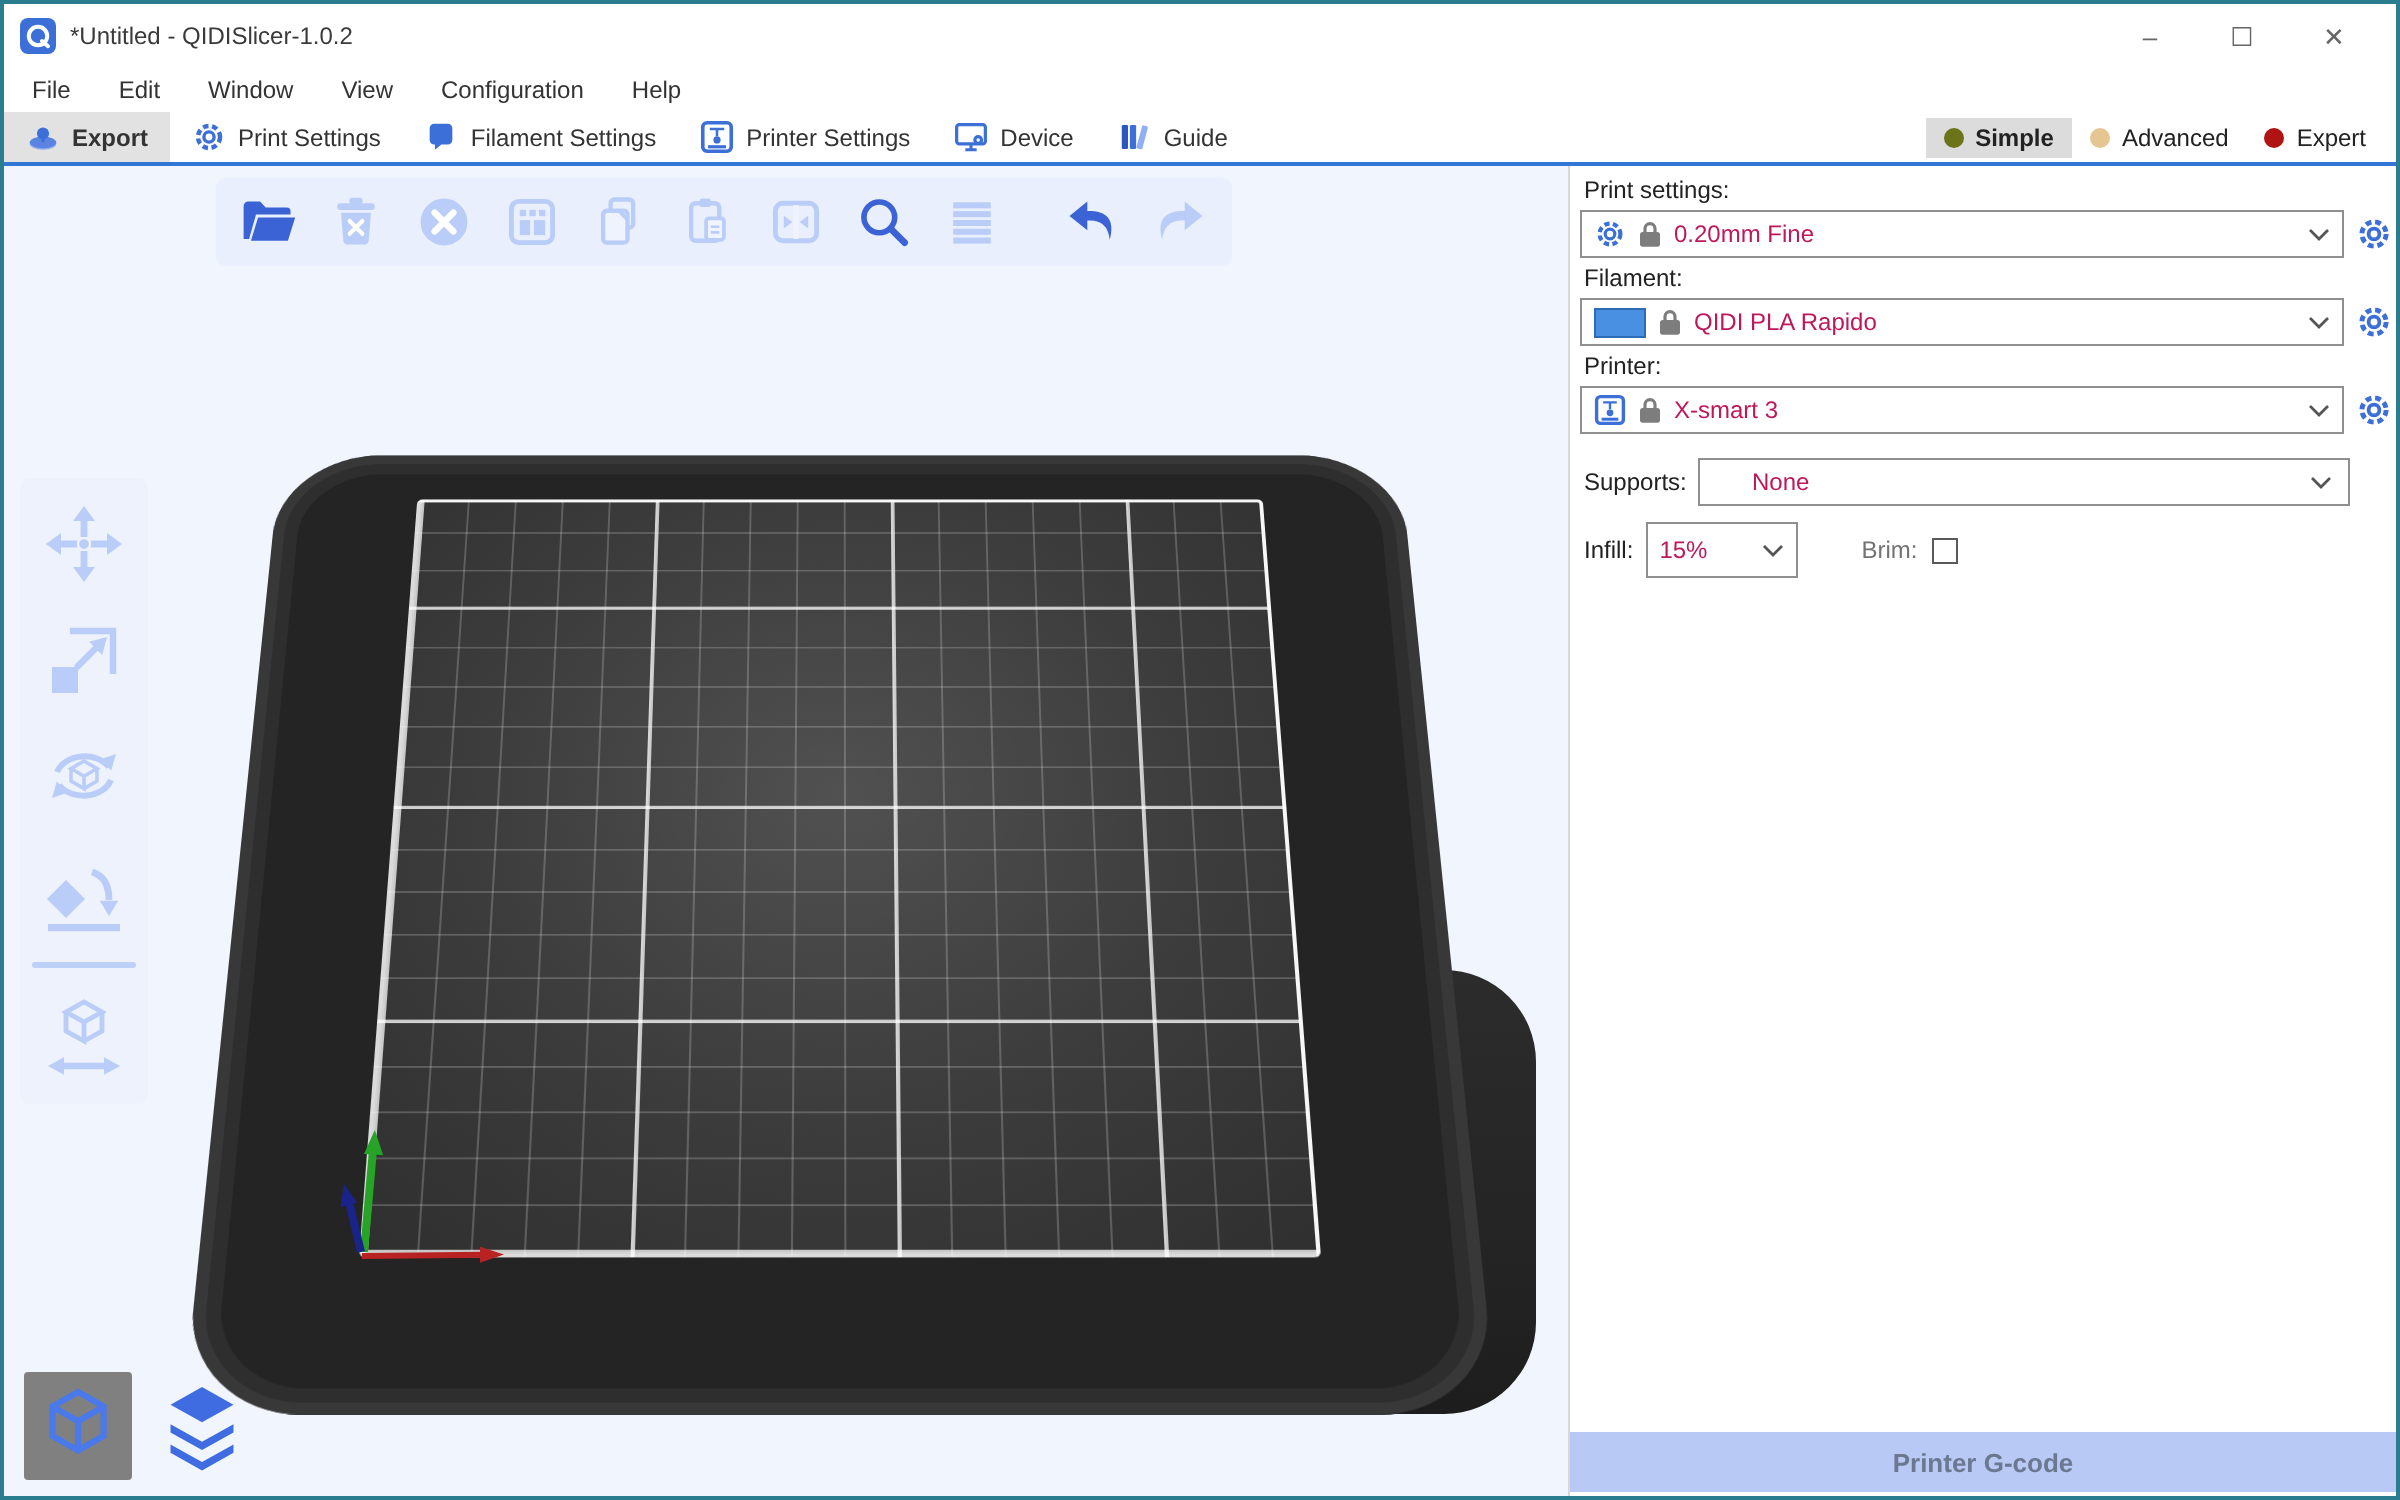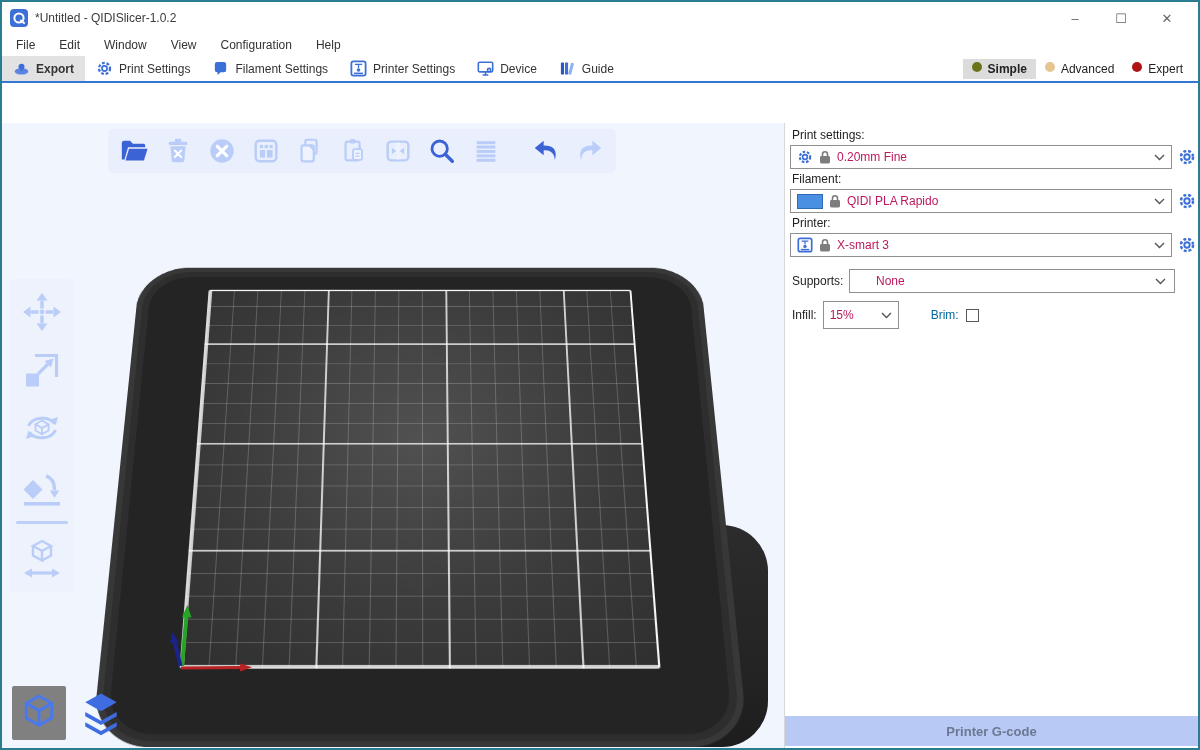--- a/index.html
+++ b/index.html
@@ -17,26 +17,26 @@
   
   .menubar { height:22px; display:flex; align-items:center; padding-left:2px; background:#fff; flex:0 0 auto; }
   .menu-item { padding:0 12px; font-size:12px; color:#333; line-height:22px; }
 
   
   .tabbar { height:27px; display:flex; align-items:stretch; background:#fff; border-bottom:2px solid #3277d6; flex:0 0 auto; }
   .tab { display:flex; align-items:center; gap:6px; padding:0 11px; font-size:12px; color:#333; }
   .tab.active { background:#e2e2e2; font-weight:bold; }
   .tab svg { flex:0 0 auto; }
   .modes { margin-left:auto; display:flex; align-items:center; padding-right:6px; }
-  .mode { display:flex; align-items:flex-start; gap:6px; padding:3px 9px; font-size:12px; color:#222; }
+  .mode { display:flex; align-items:center; gap:6px; padding:3px 9px; font-size:12px; color:#222; }
   .mode.active { background:#dcdcdc; font-weight:bold; }
   .mode-dot { width:10px; height:10px; border-radius:50%; }
 
   
-  .main { flex:1; display:flex; min-height:0;margin-top:40px; }
+  .main { flex:1; display:flex; min-height:0; }
   .viewport { position:relative; width:782px; background:#f1f5fd; overflow:hidden; }
 
   
   .toolbar-top { position:absolute; left:106px; top:6px; height:44px; background:#e9effc; border-radius:5px; display:flex; align-items:center; padding:0 10px; gap:12px; }
   .tbtn { width:32px; height:32px; display:flex; align-items:center; justify-content:center; }
   .gap-before { margin-left:16px; }
 
   
   .toolbar-left { position:absolute; left:8px; top:156px; width:64px; background:#edf2fc; border-radius:5px; display:flex; flex-direction:column; align-items:center; padding:10px 0; gap:12px; }
   .lbtn { width:46px; height:46px; display:flex; align-items:center; justify-content:center; }
@@ -72,21 +72,21 @@
   .combo-text { flex:1; font-size:12px; color:#be185d; white-space:nowrap; overflow:hidden; }
   .chev { flex:0 0 auto; display:flex; }
   .side-gear { width:22px; height:24px; display:flex; align-items:center; justify-content:center; margin-right:0; }
   .swatch { width:26px; height:15px; border:1px solid #2d6cb4; }
   .supports-row { display:flex; align-items:center; margin:12px 0 0 7px; }
   .supports-row .sr-label { font-size:12px; color:#222; width:57px; }
   .supports-combo { flex:1; height:24px; border:1px solid #8f8f8f; display:flex; align-items:center; padding:0 8px 0 26px; margin-right:23px; }
   .infill-row { display:flex; align-items:center; margin:8px 0 0 7px; }
   .infill-row .ir-label { font-size:12px; color:#222; }
   .infill-combo { width:76px; height:28px; border:1px solid #8f8f8f; display:flex; align-items:center; padding:0 6px; margin-left:6px;gap:13px; }
-  .brim-label { font-size:12px; color:#0369a1; margin-left:32px; }
+  .brim-label { font-size:12px; color:#737373; margin-left:32px; }
   .checkbox { width:13px; height:13px; border:1px solid #5a5a5a; background:#fff; margin-left:7px; }
   .export-btn { position:absolute; left:0; right:0; bottom:2px; height:30px; background:#b7c9f4; display:flex; align-items:center; justify-content:center; font-size:13px; font-weight:bold; color:#6b7890; }
 </style>
 </head>
 <body>
 
 <div class="window">
 
   <div class="titlebar">
     <div class="app-icon">

